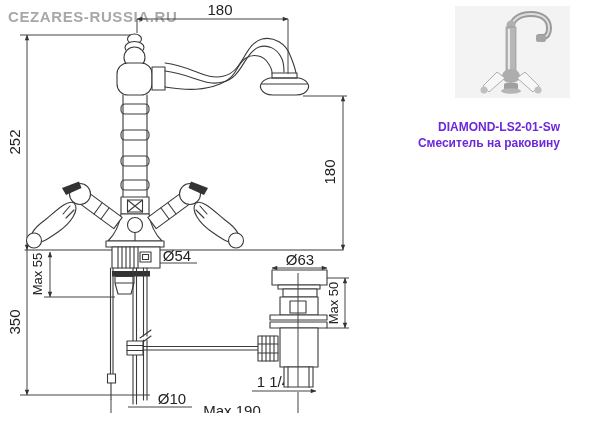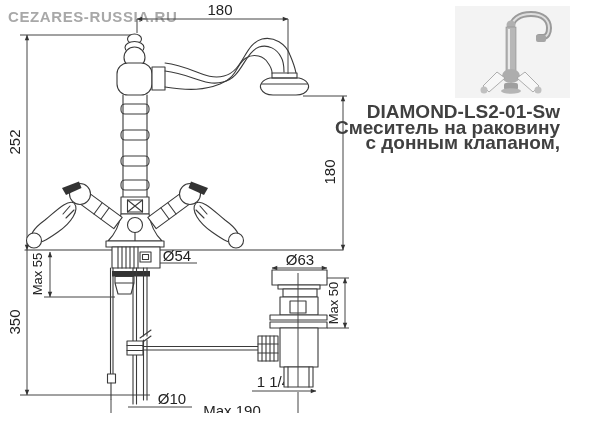--- a/index.html
+++ b/index.html
@@ -1,21 +1,21 @@
 <!DOCTYPE html>
 <html><head>
 <meta charset="utf-8">
 <style>
   html,body{margin:0;padding:0;background:#fff;}
   .stage{position:relative;width:600px;height:413px;background:#fff;overflow:hidden;
          font-family:"Liberation Sans",sans-serif;}
   .watermark{position:absolute;left:8px;top:8px;font-size:15px;font-weight:600;
              letter-spacing:.6px;color:#a8a8a8;}
-  .info{position:absolute;right:40px;top:104px;text-align:right;font-size:19px;
-        font-weight:600;color:#404040;line-height:15.5px;white-space:nowrap;}
+  .info{position:absolute;right:40px;top:120px;text-align:right;font-size:12px;
+        font-weight:600;color:#6d28d9;line-height:15.5px;white-space:nowrap;}
   svg.drawing{position:absolute;left:0;top:0;}
   .obj{stroke:#3a3a3a;stroke-width:1.1;fill:none;stroke-linejoin:round;stroke-linecap:round;}
   .objf{stroke:#3a3a3a;stroke-width:1.1;fill:#fff;stroke-linejoin:round;}
   .dk{fill:#333;stroke:none;}
   .dim{stroke:#444;stroke-width:1;fill:none;}
   .dimtxt{font-family:"Liberation Sans",sans-serif;font-size:15px;fill:#222;}
   .dimtxt.sm{font-size:13px;}
   .photo-bg{fill:#f3f3f3;}
 </style>
 </head>
@@ -187,16 +187,15 @@
       <circle cx="484" cy="90" r="3.5" fill="#c0c0c0"></circle>
       <circle cx="538" cy="90" r="3.5" fill="#c0c0c0"></circle>
       <rect x="504" y="83" width="14" height="7" rx="2" fill="#9f9f9f"></rect>
       <ellipse cx="511" cy="91" rx="10" ry="2.8" fill="#b5b5b5"></ellipse>
     </g>
   </svg>
 
   <div class="info">
     <div>DIAMOND-LS2-01-Sw</div>
     <div>Смеситель на раковину</div>
-    <div>с донным клапаном,</div>
   </div>
 
 </div>
 
 </body></html>

